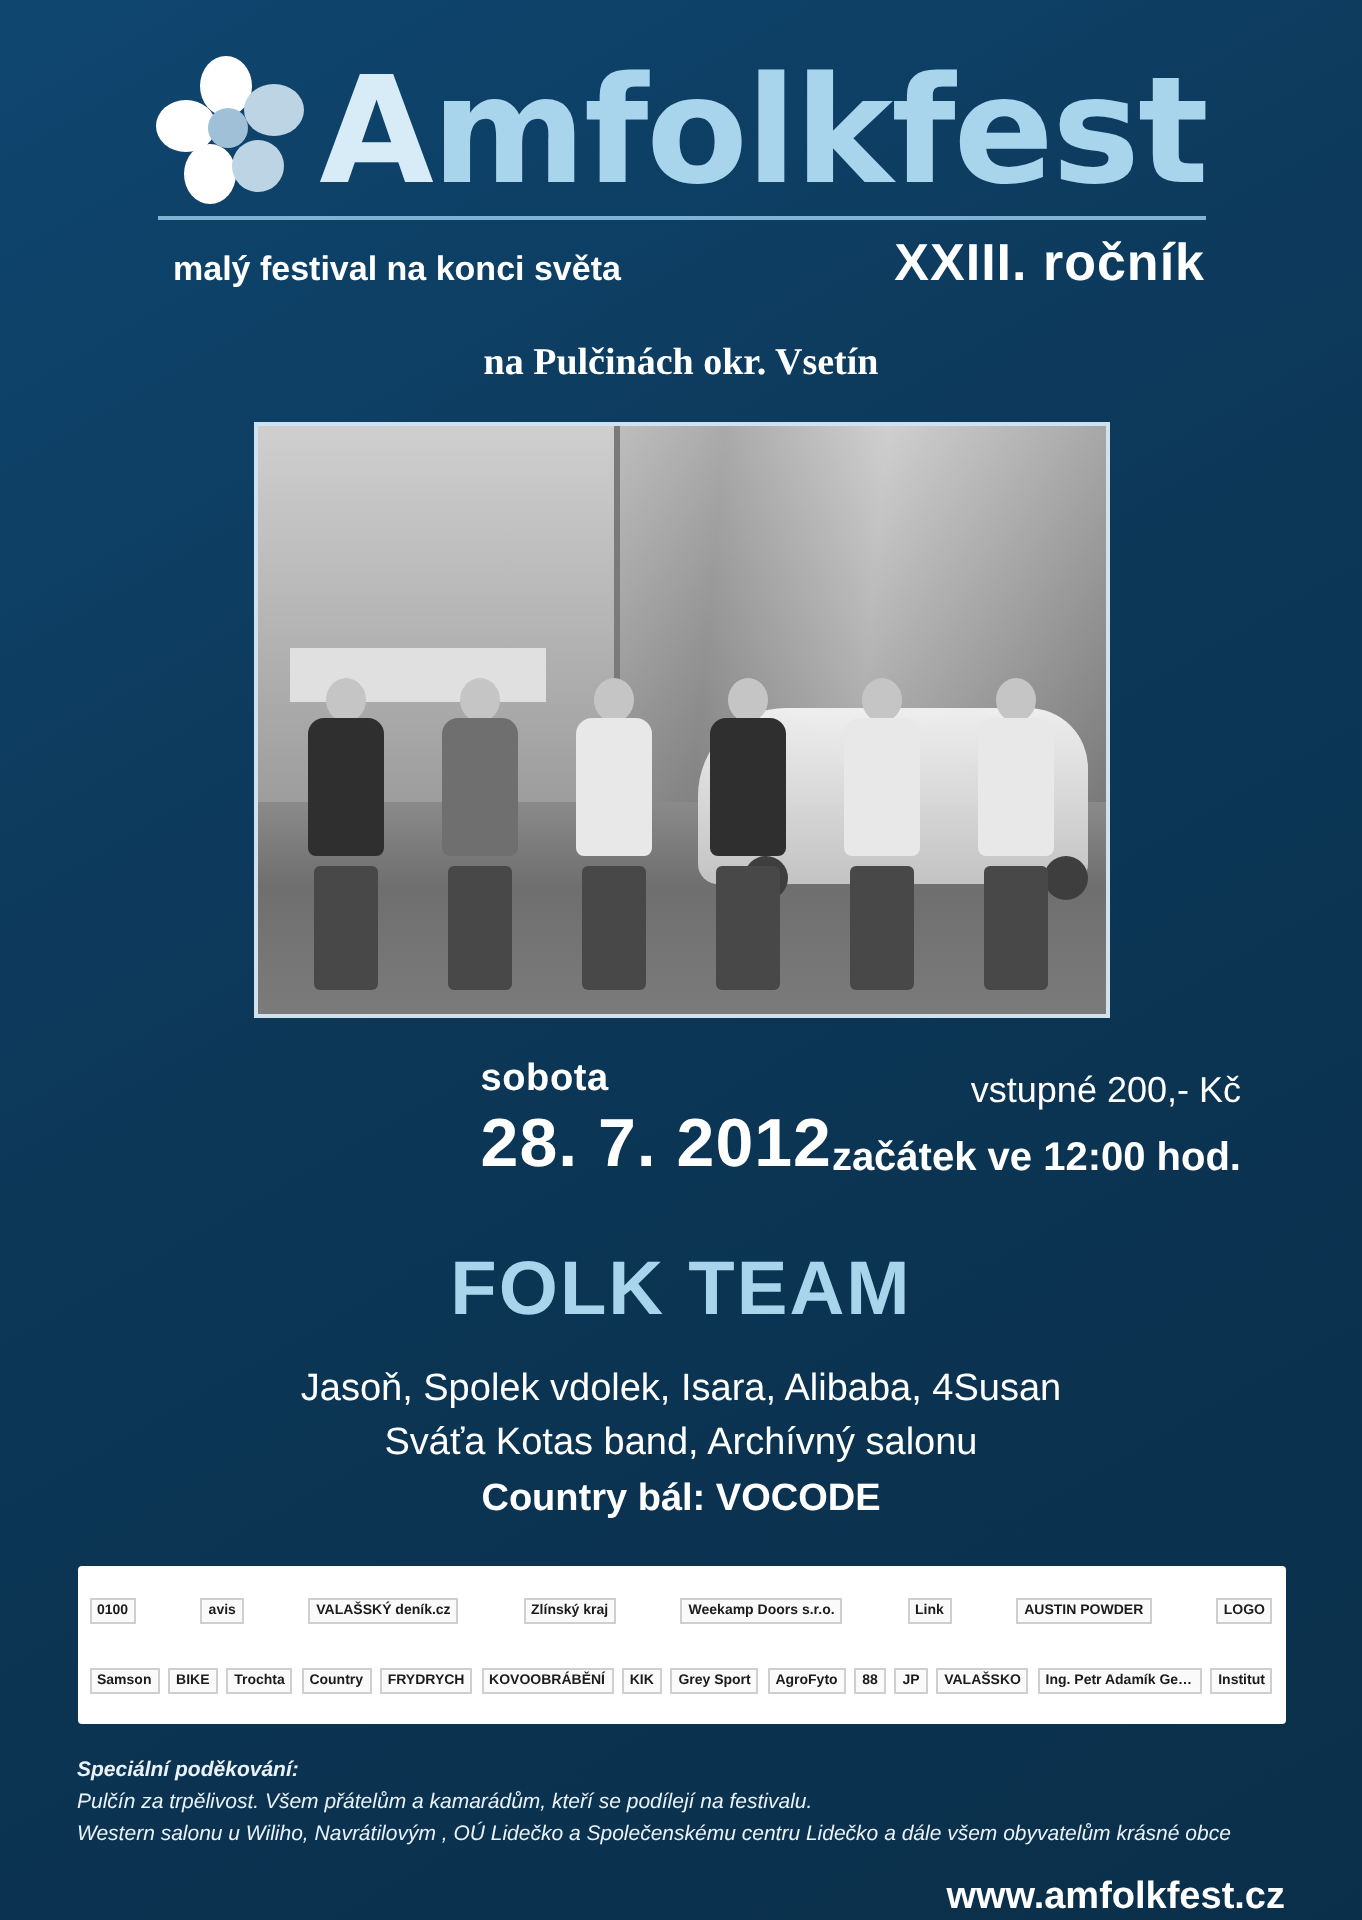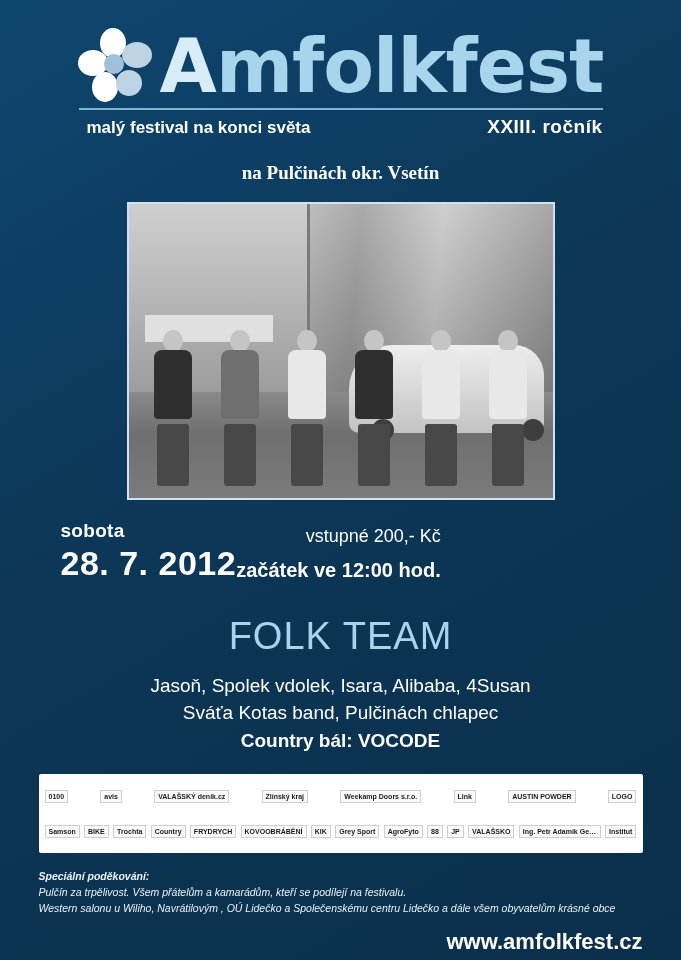--- a/index.html
+++ b/index.html
@@ -82,21 +82,21 @@
     align-items: baseline;
     gap: 24px;
   }
   .tagline {
     font-size: 17px;
     font-weight: bold;
     color: #ffffff;
     padding-left: 8px;
   }
   .edition {
-    font-size: 19px;
+    font-size: 26px;
     font-weight: bold;
     color: #ffffff;
     letter-spacing: 0.5px;
   }
 
   
   .venue {
     margin-top: 22px;
     text-align: center;
     line-height: 1.35;
@@ -205,21 +205,21 @@
     border-radius: 3px;
   }
   .member.light .torso { background: #e8e8e8; }
   .member.mid .torso { background: #6f6f6f; }
 
   
   .info-row {
     width: 560px;
     margin-top: 20px;
     display: flex;
-    justify-content: flex-start;
+    justify-content: flex-end;
     align-items: flex-start;
   }
   .left-info { text-align: left; }
   .day {
     font-size: 19px;
     font-weight: bold;
     letter-spacing: .3px;
   }
   .date {
     font-size: 34px;
@@ -237,21 +237,21 @@
   .start {
     font-size: 20px;
     font-weight: bold;
     margin-top: 12px;
   }
 
   
   .headliner {
     margin-top: 32px;
     font-size: 38px;
-    font-weight: normal;
+    font-weight: bold;
     color: #a8d4ec;
     letter-spacing: 1px;
   }
   .lineup {
     margin-top: 14px;
     text-align: center;
     line-height: 1.45;
   }
   .lineup-line {
     font-size: 19px;
@@ -300,21 +300,21 @@
     font-size: 10.5px;
     font-style: italic;
     line-height: 1.5;
     color: #eaf2f8;
   }
   .thanks .title { font-weight: bold; }
   .site {
     width: 604px;
     text-align: right;
     margin-top: 12px;
-    font-size: 22px;
+    font-size: 19px;
     font-weight: bold;
     color: #ffffff;
   }
 </style>
 </head>
 <body>
 
 <div class="poster">
 
   <div class="header">
@@ -388,21 +388,21 @@
     </div>
     <div class="right-info">
       <div class="price">vstupné 200,- Kč</div>
       <div class="start">začátek ve 12:00 hod.</div>
     </div>
   </div>
 
   <div class="headliner">FOLK TEAM</div>
   <div class="lineup">
     <div class="lineup-line">Jasoň, Spolek vdolek, Isara, Alibaba, 4Susan</div>
-    <div class="lineup-line">Sváťa Kotas band, Pulčinách chlapec</div>
+    <div class="lineup-line">Sváťa Kotas band, Archívný salonu</div>
     <div class="lineup-line bold">Country bál: VOCODE</div>
   </div>
 
   <div class="sponsors">
     <div class="sponsor-row">
       <div class="sponsor">0100</div>
       <div class="sponsor">avis</div>
       <div class="sponsor">VALAŠSKÝ deník.cz</div>
       <div class="sponsor">Zlínský kraj</div>
       <div class="sponsor">Weekamp Doors s.r.o.</div>

